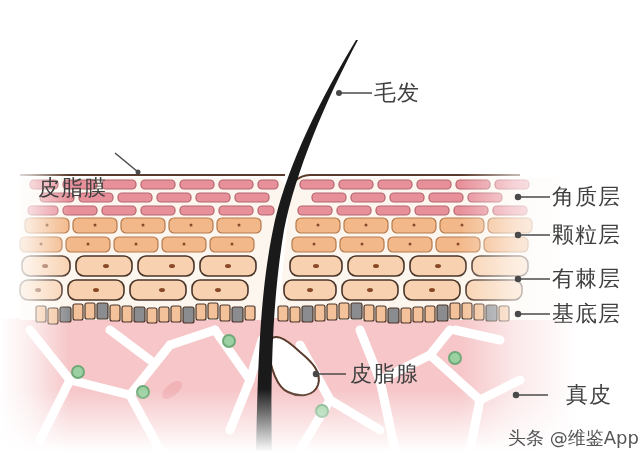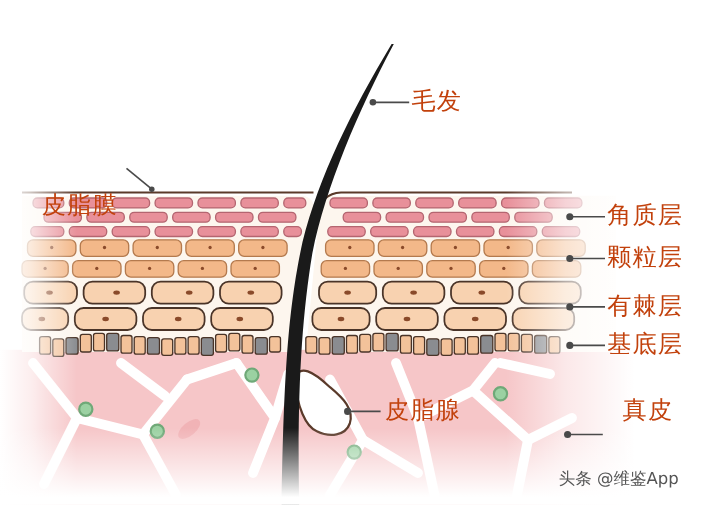--- a/index.html
+++ b/index.html
@@ -1,19 +1,19 @@
 <!DOCTYPE html>
 <html><head>
   <meta charset="utf-8">
   <style>
     html, body { margin: 0; padding: 0; }
     body { width: 640px; height: 459px; background: #ffffff; position: relative; overflow: hidden; font-family: "DejaVu Sans", sans-serif; }
     #stage { position: absolute; left: 0; top: 0; width: 640px; height: 459px; }
-    .label { position: absolute; font-size: 22px; color: #c2410c; letter-spacing: 1px; white-space: nowrap; line-height: 1; }
-    .watermark { position: absolute; font-size: 15px; color: #555; white-space: nowrap; }
+    .label { position: absolute; font-size: 22px; color: #404040; letter-spacing: 1px; white-space: nowrap; line-height: 1; }
+    .watermark { position: absolute; font-size: 18px; color: #555; white-space: nowrap; }
     .fade-left { position: absolute; left: 0; top: 160px; width: 70px; height: 300px; background: linear-gradient(to right, #ffffff 0%, rgba(255,255,255,0.7) 40%, rgba(255,255,255,0) 100%); pointer-events: none; }
     .fade-right { position: absolute; right: 0; top: 160px; width: 180px; height: 300px; background: linear-gradient(to left, #ffffff 0%, #ffffff 35%, rgba(255,255,255,0.6) 70%, rgba(255,255,255,0) 100%); pointer-events: none; }
     .fade-bottom { position: absolute; left: 0; bottom: 0; width: 640px; height: 70px; background: linear-gradient(to top, #ffffff 10%, rgba(255,255,255,0) 100%); pointer-events: none; }
   </style>
 </head>
 <body>
 
 <div id="stage">
   <svg width="640" height="459" viewBox="0 0 640 459" xmlns="http://www.w3.org/2000/svg">
 
@@ -260,15 +260,15 @@
     </g>
   </svg>
 
   <span class="label" style="left:374px; top:82px;">毛发</span>
   <span class="label" style="left:38px; top:138px;margin-top:39px;">皮脂膜</span>
   <span class="label" style="left:552px; top:186px;">角质层</span>
   <span class="label" style="left:552px; top:224px;">颗粒层</span>
   <span class="label" style="left:552px; top:268px;">有棘层</span>
   <span class="label" style="left:552px; top:303px;text-align:center;">基底层</span>
   <span class="label" style="left:350px; top:363px;">皮脂腺</span>
-  <span class="label" style="left:566px; top:363px;">真皮</span>
+  <span class="label" style="left:566px; top:384px;">真皮</span>
   <span class="watermark" style="left:508px; top:426px;">头条 @维鉴App</span>
 </div>
 
 </body></html>

